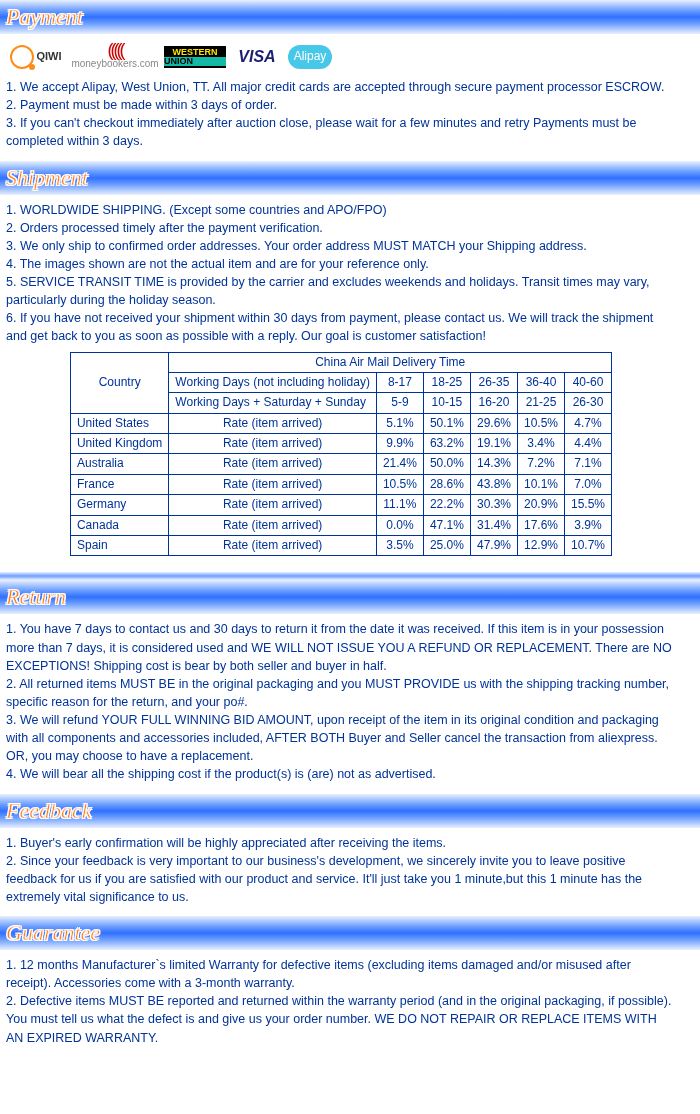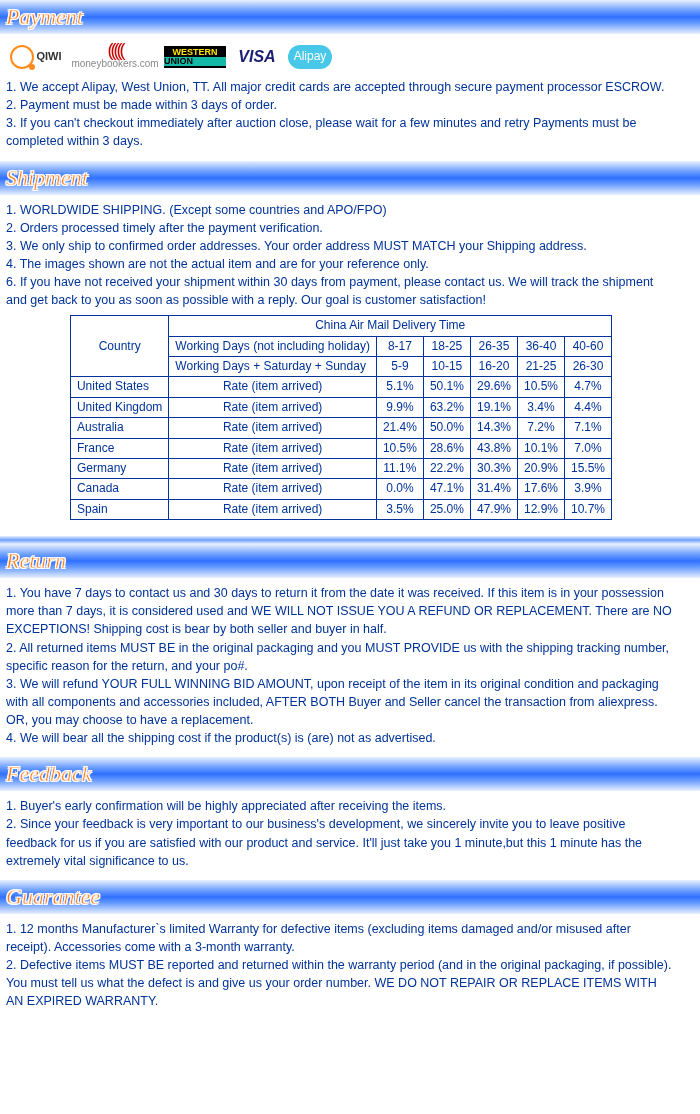--- a/index.html
+++ b/index.html
@@ -58,20 +58,21 @@
 </div>
 
 <div class="hdr">
     <span>Shipment</span>
   </div>
 <div class="content">
   <div>1. WORLDWIDE SHIPPING. (Except some countries and APO/FPO)</div>
   <div>2. Orders processed timely after the payment verification.</div>
   <div>3. We only ship to confirmed order addresses. Your order address MUST MATCH your Shipping address.</div>
   <div>4. The images shown are not the actual item and are for your reference only.</div>
+  <div>5. SERVICE TRANSIT TIME is provided by the carrier and excludes weekends and holidays. Transit times may vary, particularly during the holiday season.</div>
   <div>6. If you have not received your shipment within 30 days from payment, please contact us. We will track the shipment and get back to you as soon as possible with a reply. Our goal is customer satisfaction!</div>
   <table>
     <tbody>
         <tr>
           <td rowspan="3">Country</td>
           <td colspan="6">China Air Mail Delivery Time</td>
         </tr>
     <tr id="range-row">
           <td class="lbl">Working Days (not including holiday)</td>
           <td>8-17</td>

